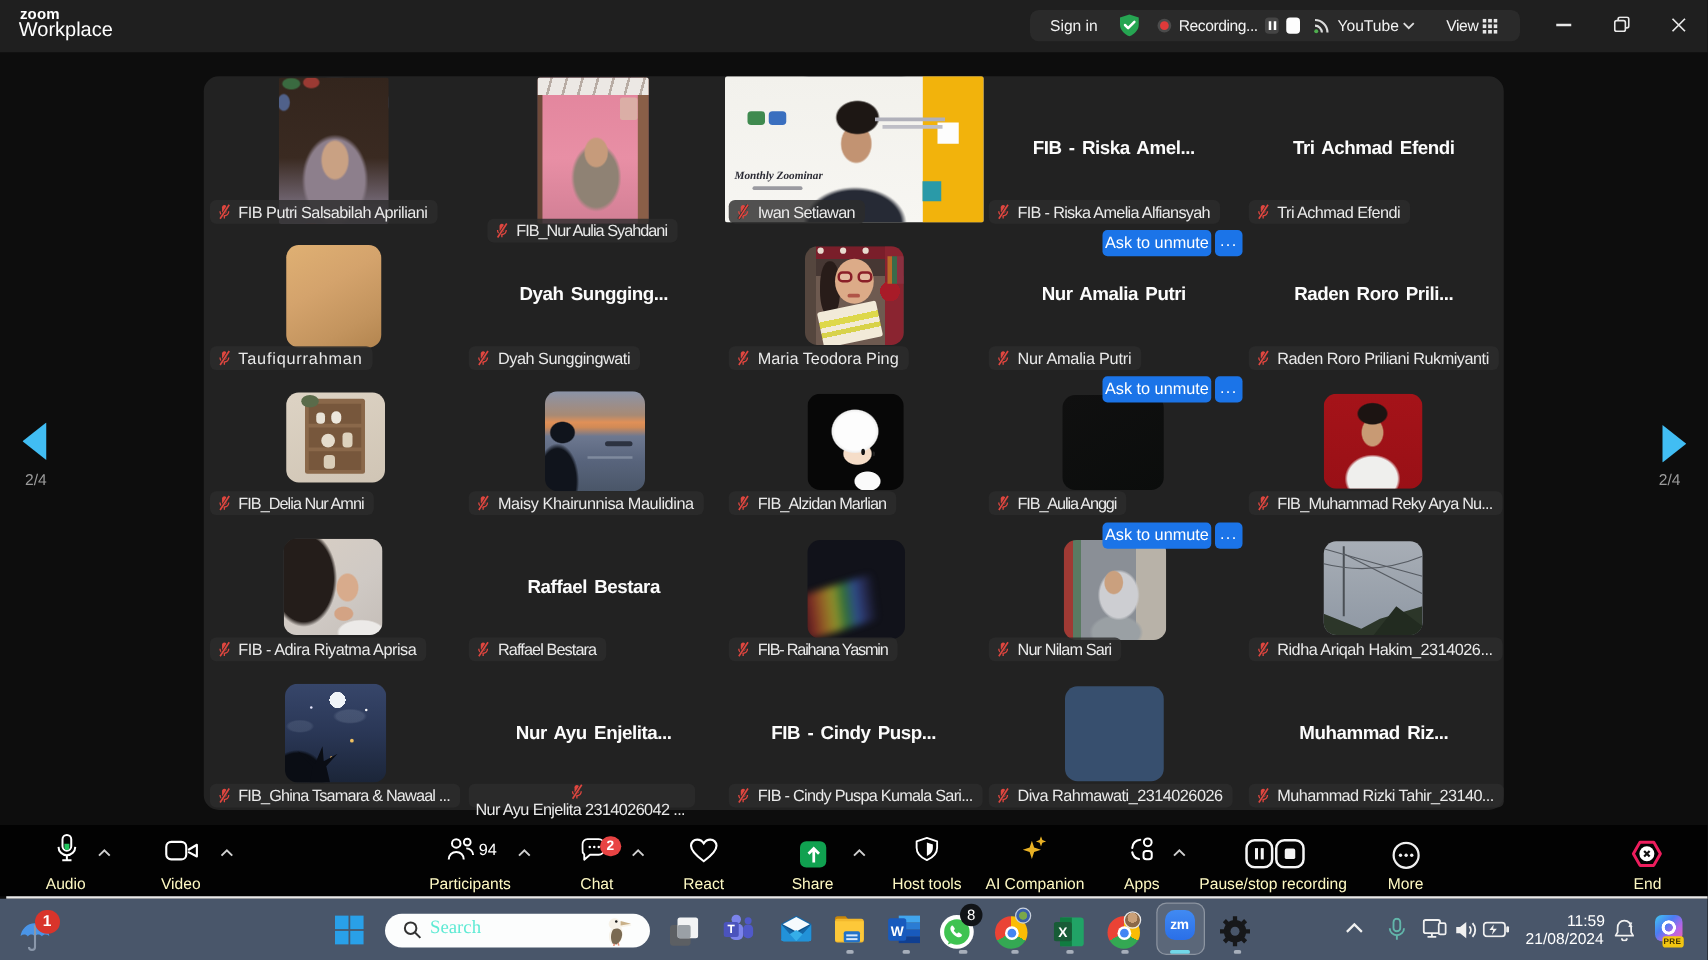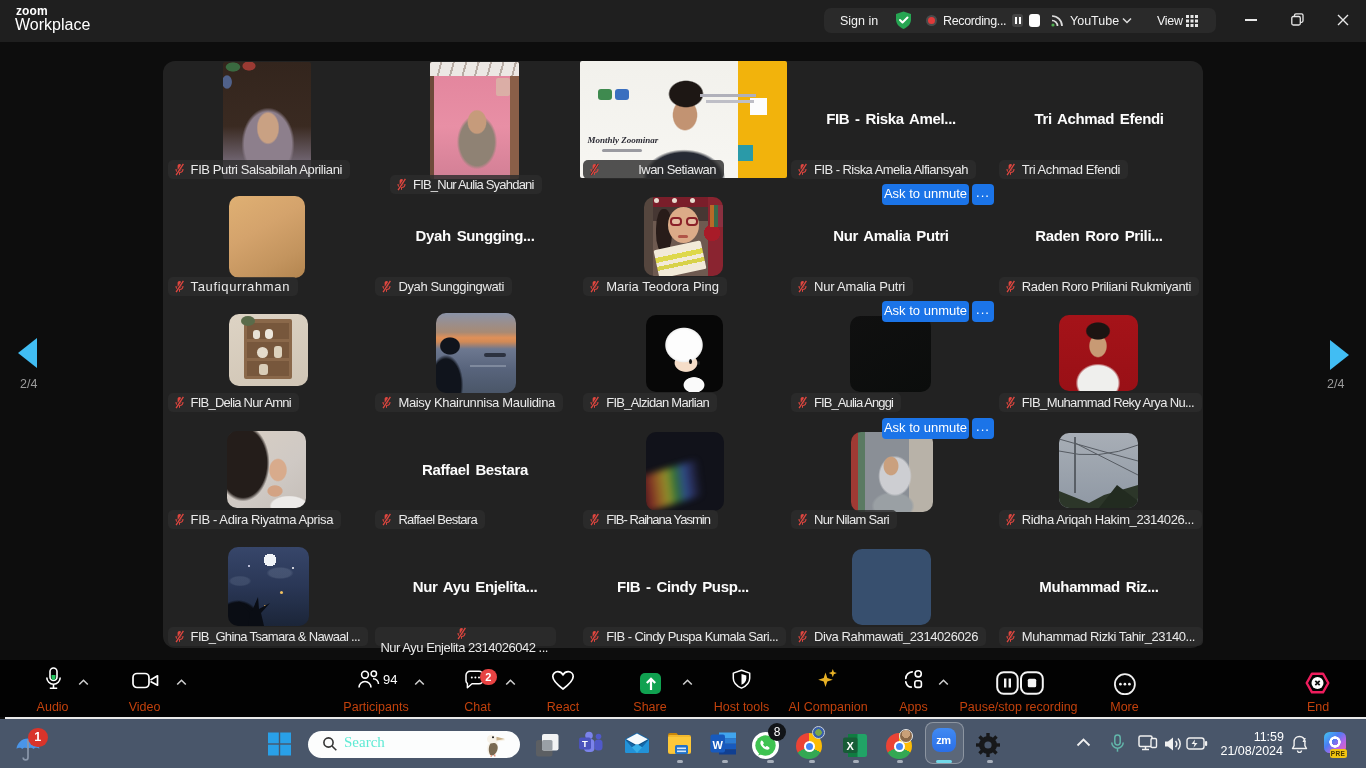--- a/index.html
+++ b/index.html
@@ -10,21 +10,21 @@
 #panel { position:absolute; left:163px; top:19px; width:1040px; height:587px; background:#222222; border-radius:12px; }
 #toolbar { position:absolute; left:0; top:660px; width:1366px; height:57px; background:#020202; }
 #winline { position:absolute; left:5px; top:717px; width:1361px; height:2px; background:#e9e9e9; }
 #taskbar { position:absolute; left:0; top:719px; width:1366px; height:49px; background:#49566a; }
 .lbl { position:absolute; height:19px; background:rgba(44,44,44,0.82); border-radius:5px; color:#eaeaea; font-size:13px; display:flex; align-items:center; padding:0 8px 0 5px; white-space:nowrap; }
 .lbl svg { margin-right:5px; flex:none; }
 .bigname { position:absolute; width:208px; text-align:center; color:#fcfcfc; font-size:15px; font-weight:bold; letter-spacing:-0.35px; word-spacing:2px; white-space:nowrap; }
 .media { position:absolute; overflow:hidden; }
 .askbtn { position:absolute; width:87px; height:21px; background:#1b74e8; border-radius:4px; color:#fff; font-size:13px; text-align:center; line-height:20px; }
 .dotbtn { position:absolute; width:22px; height:21px; background:#1b74e8; border-radius:4px; color:#fff; font-size:13px; text-align:center; line-height:17px; letter-spacing:1px; }
-.tbitem { position:absolute; color:#c2410c; font-size:12.5px; text-align:center; white-space:nowrap; }
+.tbitem { position:absolute; color:#fef9c3; font-size:12.5px; text-align:center; white-space:nowrap; }
 </style>
 </head>
 <body>
 <div id="titlebar">
   <div class="abs" style="left:16px;top:4px;color:#fff;font-size:12px;font-weight:bold;letter-spacing:0.1px;">zoom</div>
   <div class="abs" style="left:15px;top:15.5px;color:#fff;font-size:16px;font-weight:500;">Workplace</div>
   <div class="abs" style="left:824px;top:8px;width:392px;height:25px;background:#2a2a2a;border-radius:7px;"></div>
   <div class="abs" style="left:840px;top:13.5px;color:#f2f2f2;font-size:12.5px;">Sign in</div>
   <svg class="abs" style="left:895px;top:11px;" width="17" height="19" viewBox="0 0 17 19">
       <path d="M8.5 0.5 L16 3 v5.5 c0 4.5-3.2 7.5-7.5 9.5 C4.2 16 1 13 1 8.5 V3 Z" fill="#26a552"></path>
@@ -244,21 +244,21 @@
       <span style="letter-spacing:-0.791px;">FIB_Nur Aulia Syahdani</span>
     </div>
   <div class="lbl" style="left:583.2px;top:117.5px;">
       <svg width="13" height="13" viewBox="0 0 16 16">
         <path d="M8 1.2c-1.3 0-2.3 1-2.3 2.3v4c0 1.3 1 2.3 2.3 2.3s2.3-1 2.3-2.3v-4C10.3 2.2 9.3 1.2 8 1.2z" fill="#e0463f"></path>
         <path d="M3.7 7.5c0 2.4 1.9 4.3 4.3 4.3s4.3-1.9 4.3-4.3" stroke="#e0463f" stroke-width="1.3" fill="none"></path>
         <path d="M8 11.8v2.7" stroke="#e0463f" stroke-width="1.3"></path>
         <path d="M12.5 1.2 L3.5 15" stroke="#2c2c2c" stroke-width="3"></path>
         <path d="M12.8 1 L3.8 14.8" stroke="#e0463f" stroke-width="1.6"></path>
       </svg>
-      <span style="letter-spacing:-0.523px;margin-left:32px;">Iwan Setiawan</span>
+      <span style="letter-spacing:-0.523px;">Iwan Setiawan</span>
     </div>
   <div class="lbl" style="left:791px;top:117.5px;">
       <svg width="13" height="13" viewBox="0 0 16 16">
         <path d="M8 1.2c-1.3 0-2.3 1-2.3 2.3v4c0 1.3 1 2.3 2.3 2.3s2.3-1 2.3-2.3v-4C10.3 2.2 9.3 1.2 8 1.2z" fill="#e0463f"></path>
         <path d="M3.7 7.5c0 2.4 1.9 4.3 4.3 4.3s4.3-1.9 4.3-4.3" stroke="#e0463f" stroke-width="1.3" fill="none"></path>
         <path d="M8 11.8v2.7" stroke="#e0463f" stroke-width="1.3"></path>
         <path d="M12.5 1.2 L3.5 15" stroke="#2c2c2c" stroke-width="3"></path>
         <path d="M12.8 1 L3.8 14.8" stroke="#e0463f" stroke-width="1.6"></path>
       </svg>
       <span style="letter-spacing:-0.545px;">FIB - Riska Amelia Alfiansyah</span>

